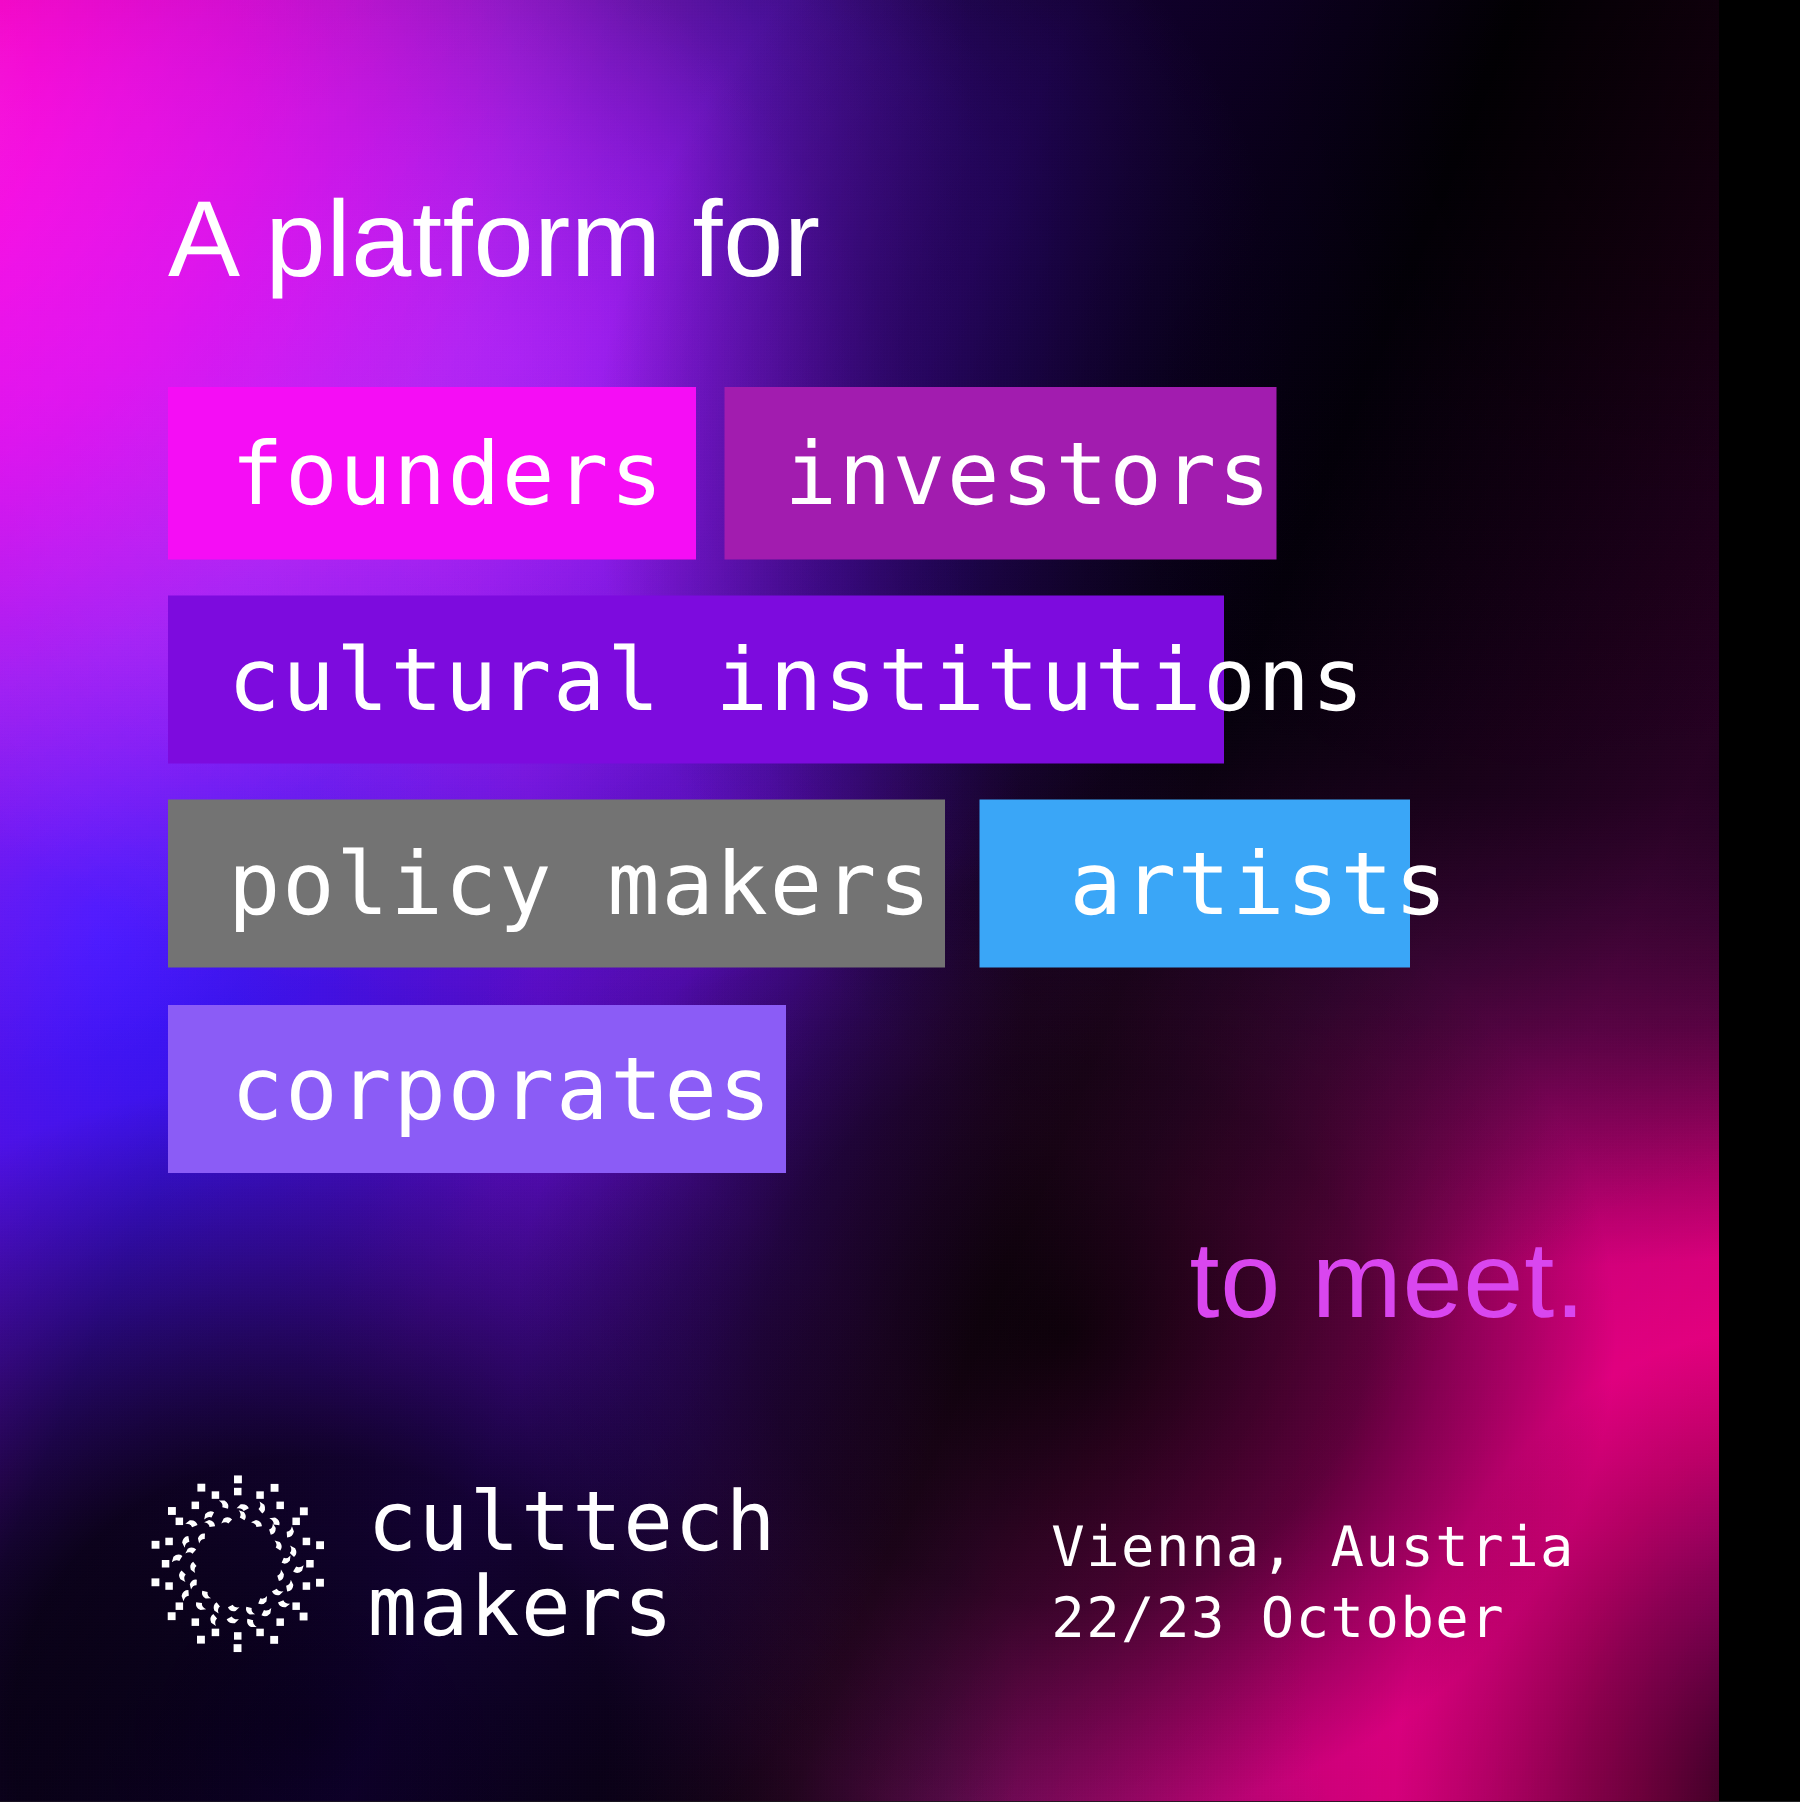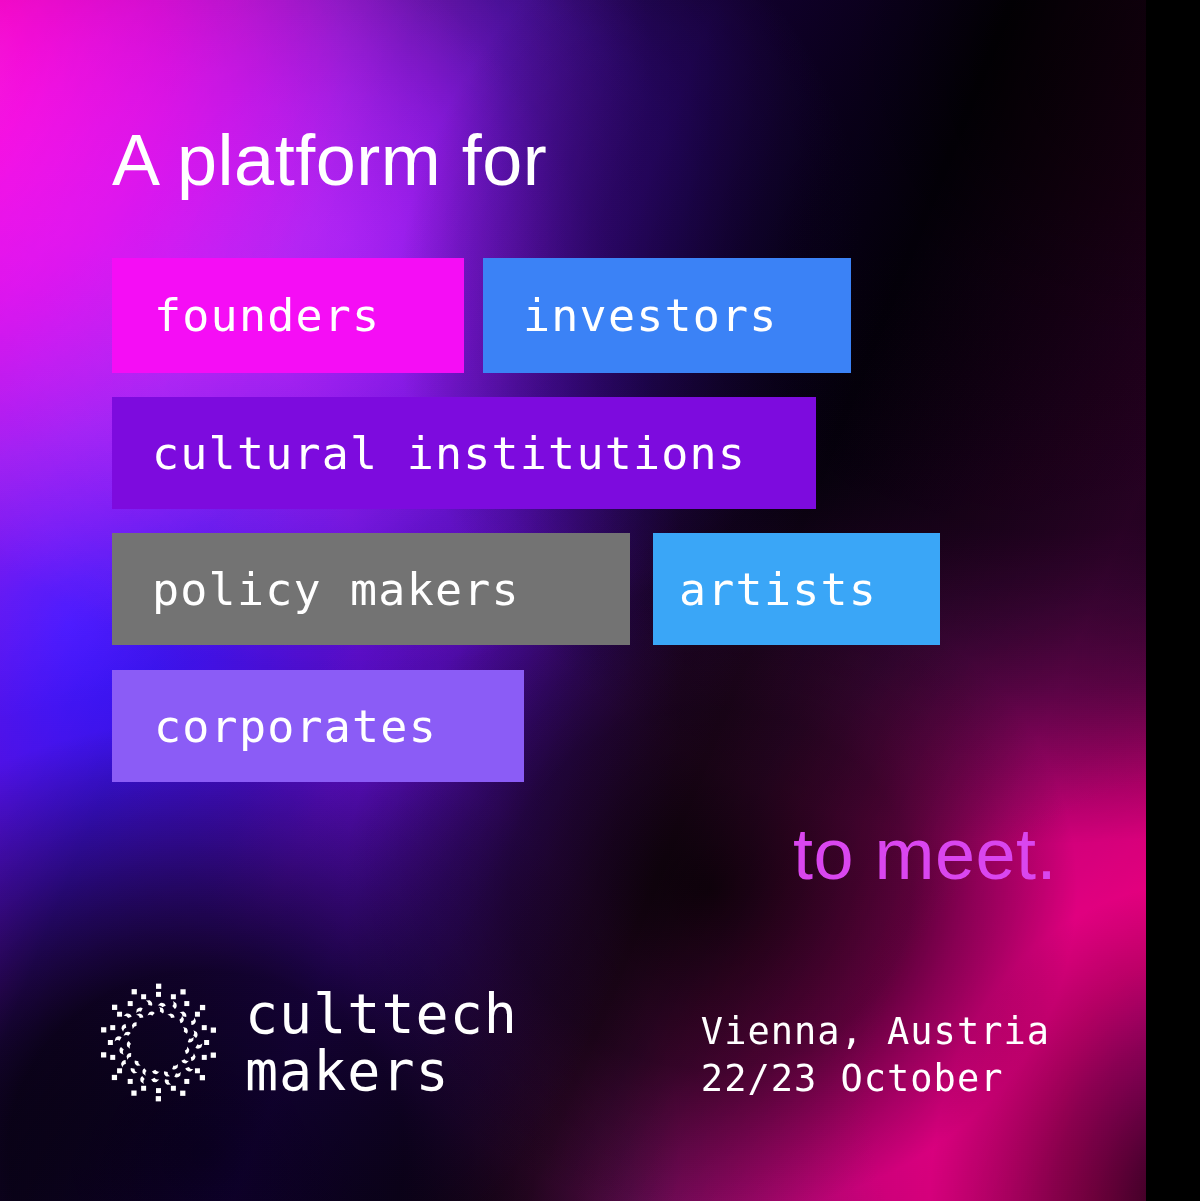--- a/index.html
+++ b/index.html
@@ -70,39 +70,39 @@
     color:#fff;letter-spacing:.5px;
     font-weight:400;
     white-space:nowrap;
   }
 
   .tagrow{position:absolute;display:flex;}
   .tag{
     display:flex;align-items:center;
     color:#fff;
     font-family:"DejaVu Sans Mono","Liberation Mono",monospace;
-    font-size:45px;
+    font-size:58px;
     letter-spacing:1.2px;
     box-sizing:border-box;
     white-space:nowrap;
   }
 
   
   #row1{left:112px;top:258px;height:115px;}
   #row1 .t0{width:352px;padding-left:42px;}
   #row1 .gap{width:19px;}
   #row1 .t1{width:368px;padding-left:40px;}
 
   #row2{left:112px;top:397px;height:112px;}
   #row2 .t0{width:704px;padding-left:40px;}
 
   #row3{left:112px;top:533px;height:112px;}
   #row3 .t0{width:518px;padding-left:40px;}
   #row3 .gap{width:23px;}
-  #row3 .t1{width:287px;padding-left:26px;}
+  #row3 .t1{width:287px;padding-left:60px;}
 
   #row4{left:112px;top:670px;height:112px;}
   #row4 .t0{width:412px;padding-left:42px;}
 
   .closing{
     position:absolute;left:793px;top:818px;
     font-size:72px;line-height:1;color:#d946ef;
     letter-spacing:.5px;white-space:nowrap;
   }
 
@@ -144,21 +144,21 @@
 
   <div class="content">
 
     <div class="headline">A platform for</div>
 
     <div class="tagrow" id="row1">
       <div class="tag t0" style="background: rgb(245, 13, 245);">
         <span>founders</span>
       </div>
       <div class="gap"></div>
-      <div class="tag t1" style="background: #3b82f6;">
+      <div class="tag t1" style="background: #a21caf;">
         <span>investors</span>
       </div>
     </div>
 
     <div class="tagrow" id="row2">
       <div class="tag t0" style="background: rgb(125, 11, 222);">
         <span>cultural institutions</span>
       </div>
     </div>
 

